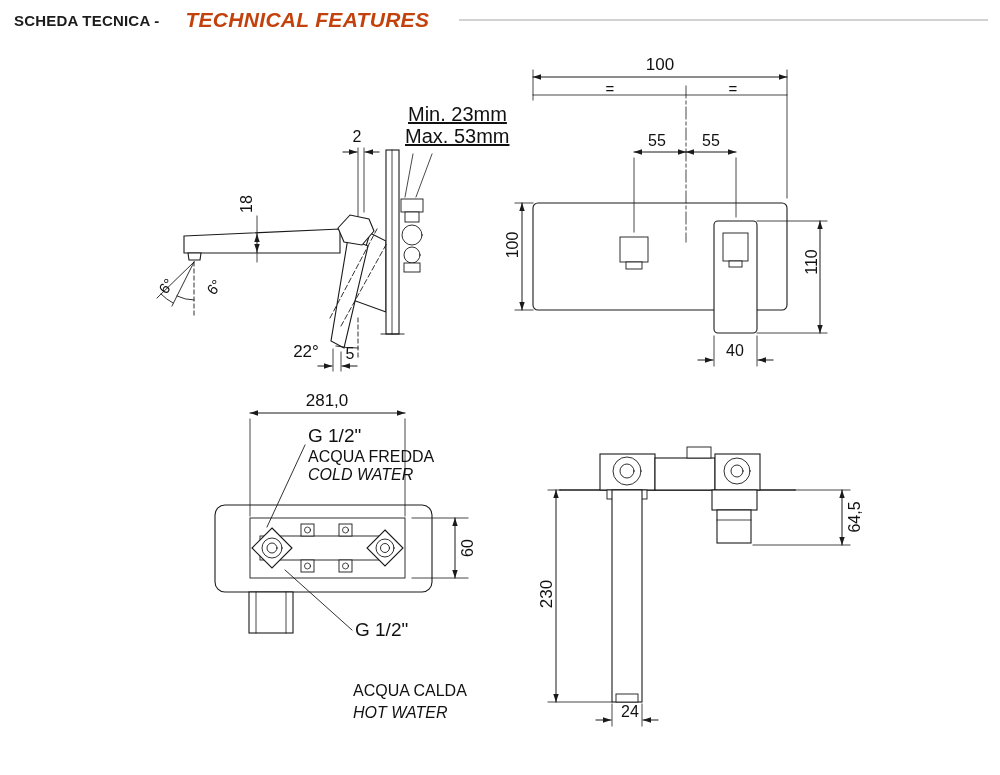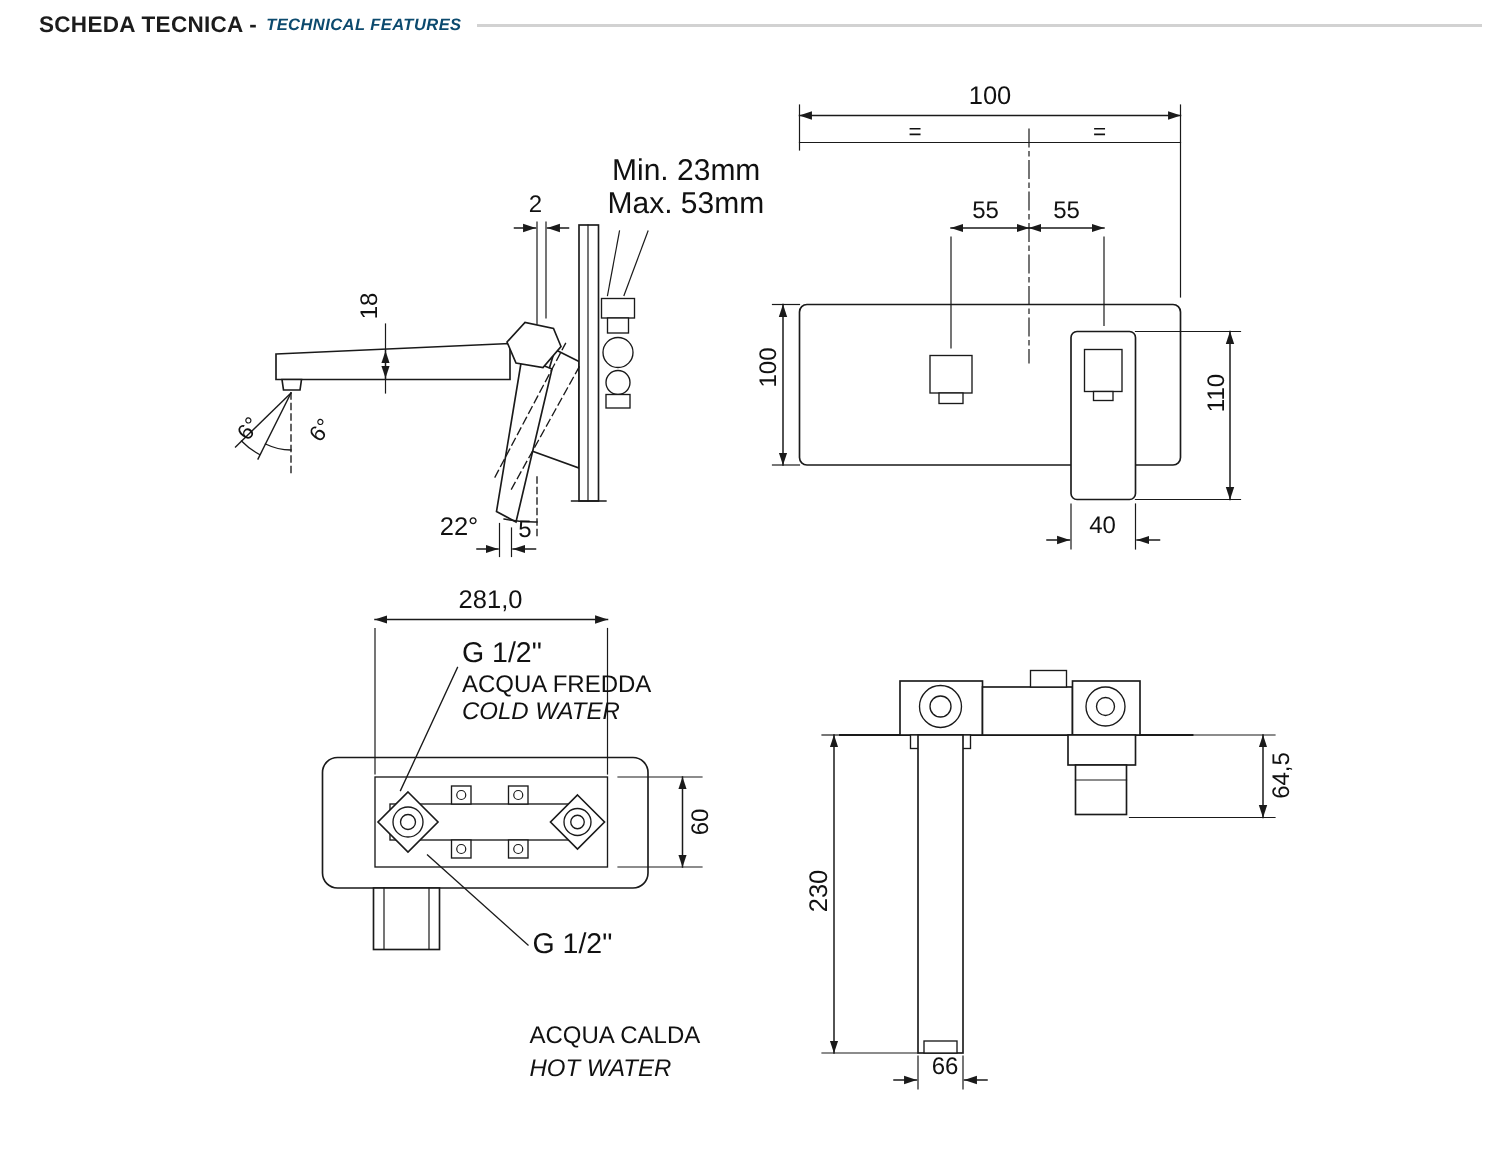--- a/index.html
+++ b/index.html
@@ -2,37 +2,37 @@
 <html><head>
 <meta charset="utf-8">
 <style>
   * { margin:0; padding:0; box-sizing:border-box; }
   html,body { background:#fff; }
   body {
     width:1000px; height:775px;
     font-family:"Liberation Sans", sans-serif;
     position:relative; overflow:hidden; color:#111;
   }
-  .header { position:absolute; left:26px; top:8px; right:12px;
-            display:flex; align-items:center; }
+  .header { position:absolute; left:14px; top:8px; right:12px;
+            display:flex; align-items:center;gap:20px; }
   .header-title { font-weight:bold; font-size:15px; letter-spacing:.2px; color:#1c1c1c; white-space:nowrap; }
-  .header-subtitle { font-weight:bold; font-style:italic; font-size:11px; color:#0c4a6e;
+  .header-subtitle { font-weight:bold; font-style:italic; font-size:21px; color:#c2410c;
                      letter-spacing:.3px; margin-left:6px; white-space:nowrap; }
   .header-rule { flex:1; height:2px; background:#d2d2d2; margin-left:10px; }
 
   svg.drawing { position:absolute; left:0; top:0; }
 
   .dim { position:absolute; transform:translate(-50%,-50%); font-size:16px;
          white-space:nowrap; color:#111; line-height:1; }
   .dim.rot { transform:translate(-50%,-50%) rotate(-90deg); }
   .dim.rot-angle { transform:translate(-50%,-50%) rotate(-52deg); }
   .sz15 { font-size:15px; }
   .sz17 { font-size:17px; }
   .lab { position:absolute; color:#111; white-space:nowrap; line-height:1.15; }
-  .sz20 { font-size:20px; }
+  .sz20 { font-size:20px;text-decoration:underline; }
   .sz19 { font-size:19px; }
   .sz16 { font-size:16px; }
   .it { font-style:italic; }
 </style>
 </head>
 <body>
 
 <div class="header">
   <span class="header-title">SCHEDA TECNICA -</span>
   <span class="header-subtitle">TECHNICAL FEATURES</span>
@@ -245,14 +245,14 @@
   <div class="lab sz16 it" style="left:308px; top:466px;">COLD WATER</div>
   <div class="dim rot" style="left:468px; top:548px;">60</div>
   <div class="lab sz19" style="left:355px; top:619px;">G 1/2"</div>
   <div class="lab sz16" style="left:353px; top:642px;margin-top:40px;">ACQUA CALDA</div>
   <div class="lab sz16 it" style="left:353px; top:660px;margin-top:44px;">HOT WATER</div>
 </div>
 
 <div>
   <div class="dim rot" style="left:855px; top:517px;">64,5</div>
   <div class="dim rot sz17" style="left:546px; top:594px;">230</div>
-  <div class="dim" style="left:630px; top:712px;">66</div>
+  <div class="dim" style="left:630px; top:712px;">24</div>
 </div>
 
 </body></html>

